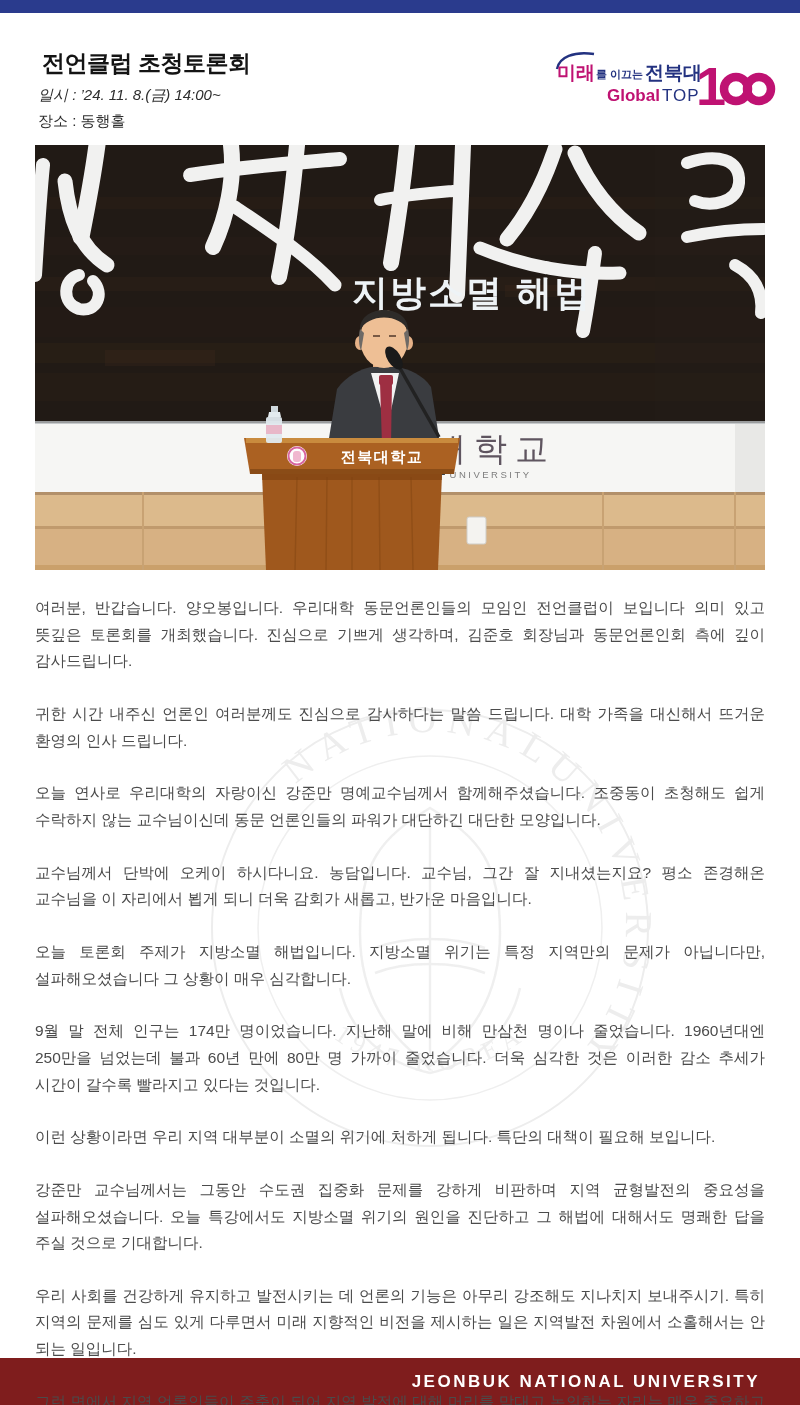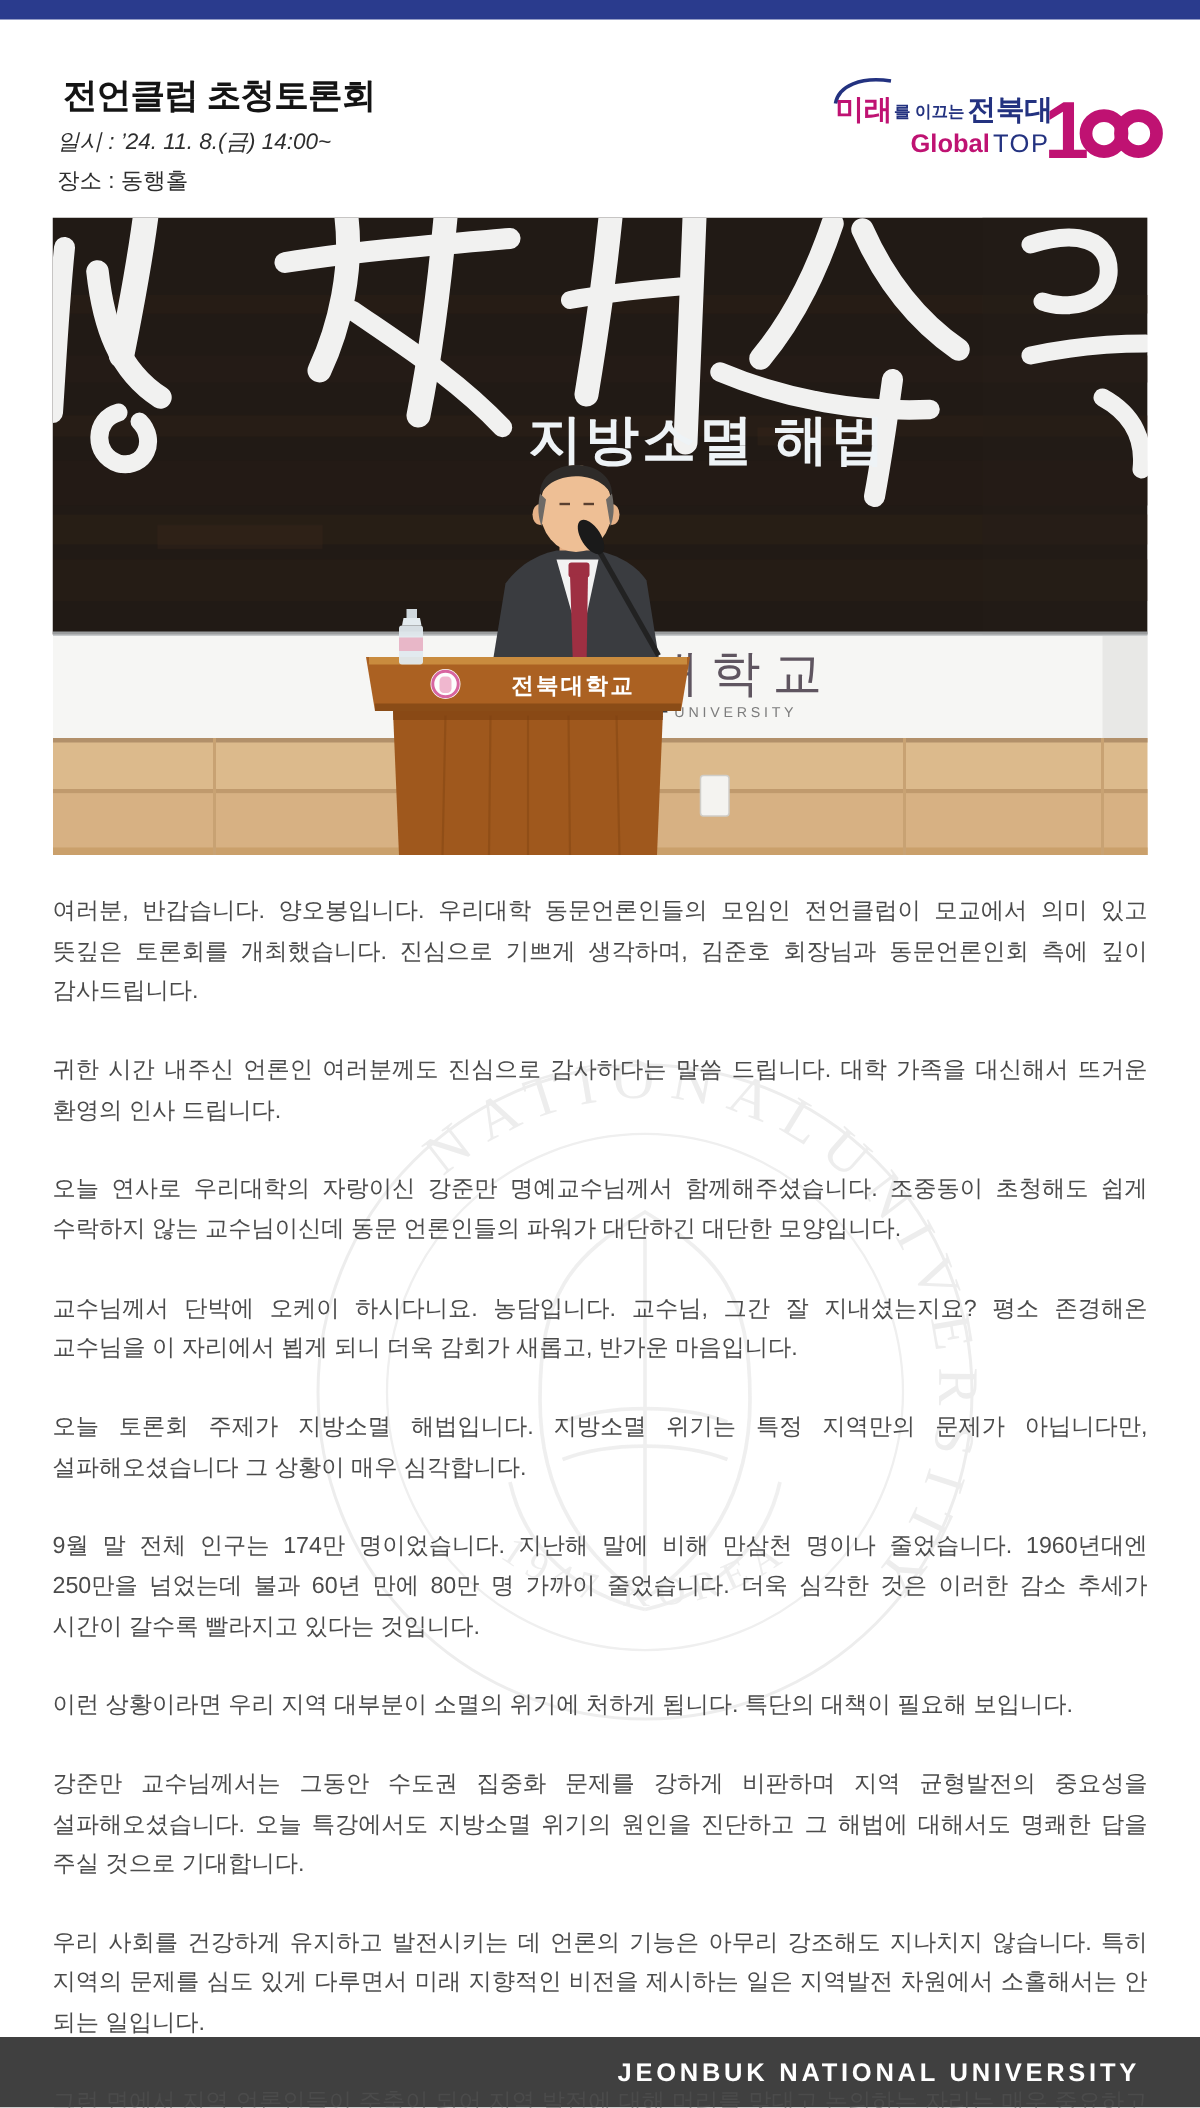--- a/index.html
+++ b/index.html
@@ -14,21 +14,21 @@
   .meta-line:first-of-type{margin-top:2px;font-style:italic;}
   .logo-block{position:absolute;right:18px;top:48px;z-index:2;}
   .photo-wrap{position:absolute;left:35px;top:145px;width:666px;height:425px;z-index:2;}
   .content{position:absolute;left:35px;top:595px;width:730px;z-index:1;}
   .content p{
     margin:0 0 26px 0;font-size:15.5px;line-height:1.72;color:#4b4b4b;
     text-align:justify;word-break:keep-all;
   }
   .watermark{position:absolute;left:190px;top:688px;z-index:0;pointer-events:none;}
   .footer-bar{
-    position:absolute;left:0;top:1358px;width:800px;height:47px;background:#404040;
+    position:absolute;left:0;top:1358px;width:800px;height:47px;background:#7f1d1d;
     display:flex;align-items:center;justify-content:flex-end;
     padding-right:40px;box-sizing:border-box;
   }
   .footer-bar span{color:#ffffff;font-weight:bold;font-size:17px;letter-spacing:2.5px;}
   svg text{font-family:"Liberation Sans","DejaVu Sans",sans-serif;}
   .wm-text{font-family:"Liberation Serif","DejaVu Serif",serif;}
 </style>
 </head>
 <body>
 
@@ -180,27 +180,27 @@
     <path d="M240,120 C290,150 310,175 310,245 C310,310 280,350 240,378 C200,350 170,310 170,245 C170,175 190,150 240,120 Z"></path>
     <line x1="240" y1="130" x2="240" y2="370"></line>
     <path d="M185,260 C215,248 265,248 295,260"></path>
     <path d="M185,285 C215,273 265,273 295,285"></path>
     <path d="M150,300 C160,345 195,375 240,385"></path>
     <path d="M330,300 C320,345 285,375 240,385"></path>
   </g>
 </svg>
 
 <div class="content">
-  <p>여러분, 반갑습니다. 양오봉입니다. 우리대학 동문언론인들의 모임인 전언클럽이 모교에서 의미 있고 뜻깊은 토론회를 개최했습니다. 진심으로 기쁘게 생각하며, 김준호 회장님과 동문언론인회 측에 깊이 감사드립니다.</p>
+  <p>여러분, 반갑습니다. 양오봉입니다. 우리대학 동문언론인들의 모임인 전언클럽이 보입니다 의미 있고 뜻깊은 토론회를 개최했습니다. 진심으로 기쁘게 생각하며, 김준호 회장님과 동문언론인회 측에 깊이 감사드립니다.</p>
   <p>귀한 시간 내주신 언론인 여러분께도 진심으로 감사하다는 말씀 드립니다. 대학 가족을 대신해서 뜨거운 환영의 인사 드립니다.</p>
   <p>오늘 연사로 우리대학의 자랑이신 강준만 명예교수님께서 함께해주셨습니다. 조중동이 초청해도 쉽게 수락하지 않는 교수님이신데 동문 언론인들의 파워가 대단하긴 대단한 모양입니다.</p>
   <p>교수님께서 단박에 오케이 하시다니요. 농담입니다. 교수님, 그간 잘 지내셨는지요? 평소 존경해온 교수님을 이 자리에서 뵙게 되니 더욱 감회가 새롭고, 반가운 마음입니다.</p>
   <p>오늘 토론회 주제가 지방소멸 해법입니다. 지방소멸 위기는 특정 지역만의 문제가 아닙니다만, 설파해오셨습니다 그 상황이 매우 심각합니다.</p>
   <p>9월 말 전체 인구는 174만 명이었습니다. 지난해 말에 비해 만삼천 명이나 줄었습니다. 1960년대엔 250만을 넘었는데 불과 60년 만에 80만 명 가까이 줄었습니다. 더욱 심각한 것은 이러한 감소 추세가 시간이 갈수록 빨라지고 있다는 것입니다.</p>
   <p>이런 상황이라면 우리 지역 대부분이 소멸의 위기에 처하게 됩니다. 특단의 대책이 필요해 보입니다.</p>
   <p>강준만 교수님께서는 그동안 수도권 집중화 문제를 강하게 비판하며 지역 균형발전의 중요성을 설파해오셨습니다. 오늘 특강에서도 지방소멸 위기의 원인을 진단하고 그 해법에 대해서도 명쾌한 답을 주실 것으로 기대합니다.</p>
-  <p>우리 사회를 건강하게 유지하고 발전시키는 데 언론의 기능은 아무리 강조해도 지나치지 않습니다. 특히 지역의 문제를 심도 있게 다루면서 미래 지향적인 비전을 제시하는 일은 지역발전 차원에서 소홀해서는 안 되는 일입니다.</p>
+  <p>우리 사회를 건강하게 유지하고 발전시키는 데 언론의 기능은 아무리 강조해도 지나치지 보내주시기. 특히 지역의 문제를 심도 있게 다루면서 미래 지향적인 비전을 제시하는 일은 지역발전 차원에서 소홀해서는 안 되는 일입니다.</p>
   <p>그런 면에서 지역 언론인들이 주축이 되어 지역 발전에 대해 머리를 맞대고 논의하는 자리는 매우 중요하고 시의적절하다 생각합니다. 저는 오늘 포럼이 지역 발전의 해법을 찾는 출발점이라고 확신합니다. 함께해주신 여러분께서도 뜨거운 성원 보내주시기 바랍니다. 감사합니다.</p>
 </div>
 
 <div class="footer-bar">
   <span>JEONBUK  NATIONAL  UNIVERSITY</span>
 </div>
 
 </body></html>

